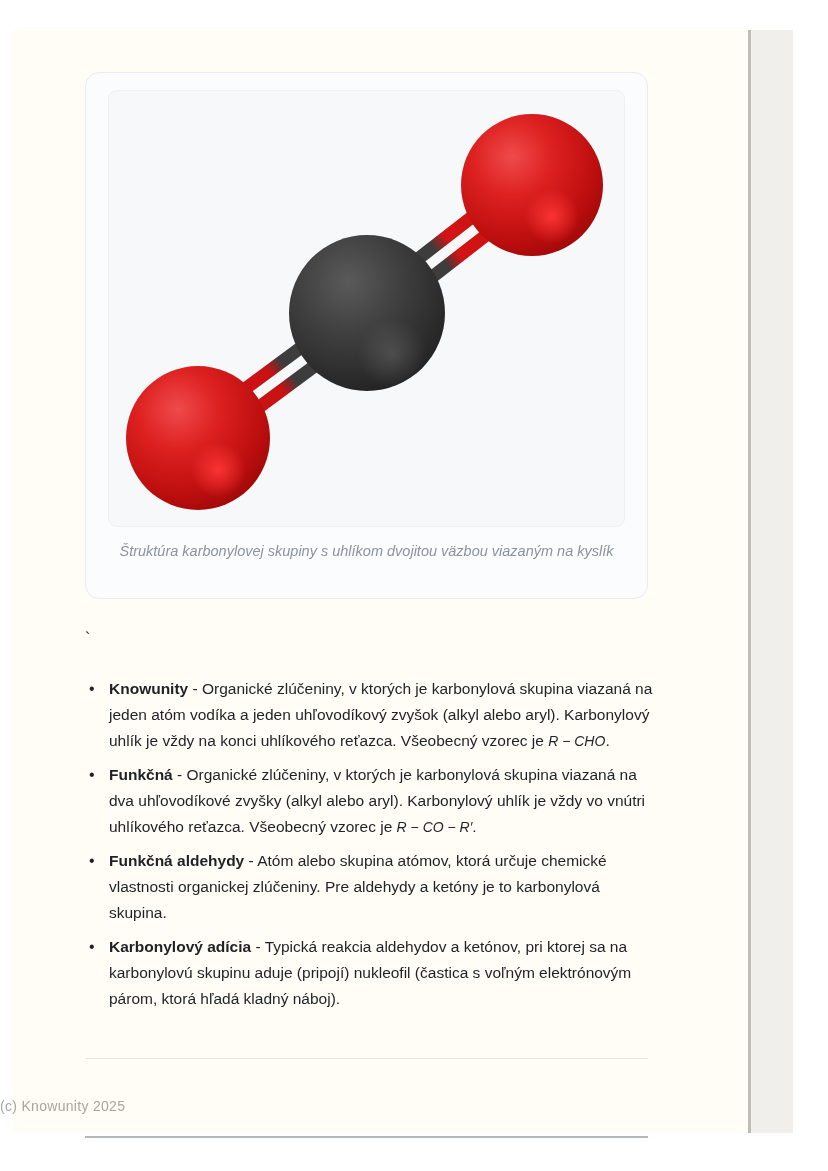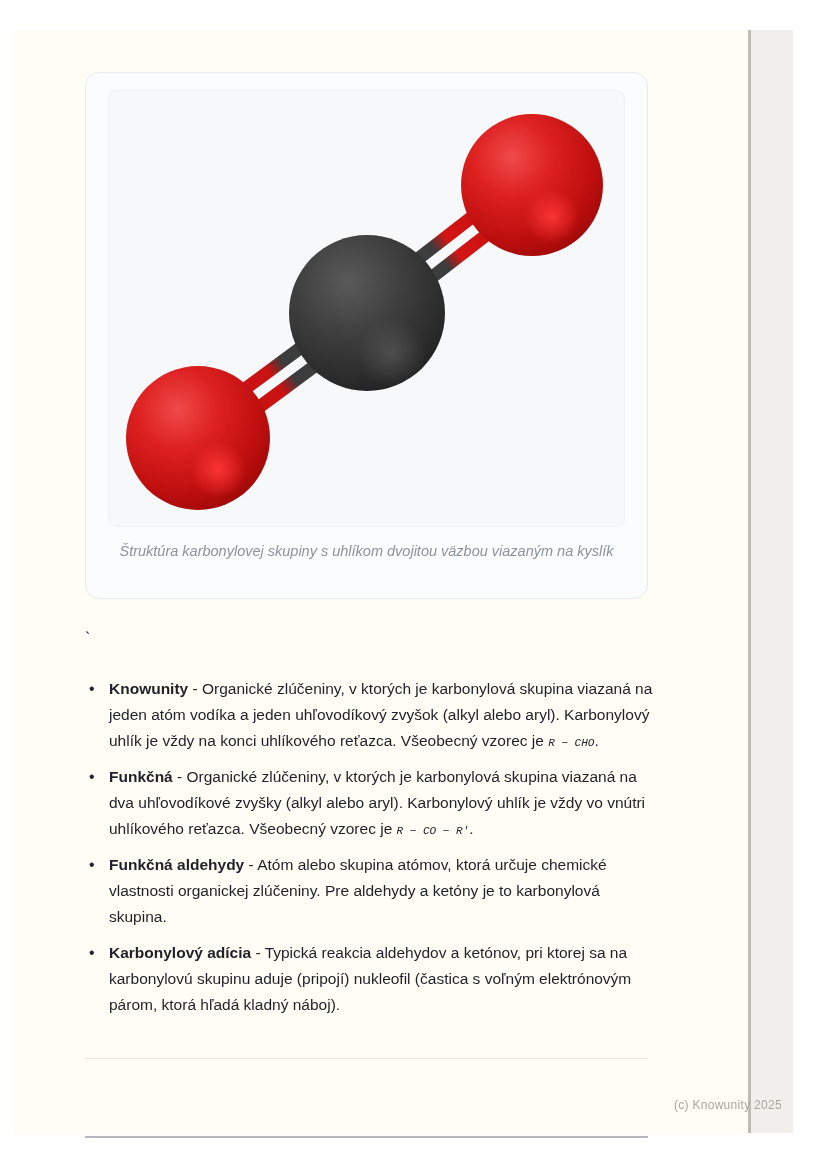--- a/index.html
+++ b/index.html
@@ -37,31 +37,31 @@
   figcaption{position:absolute;left:22px;right:22px;top:468px;text-align:center;
              font-style:italic;font-size:14.5px;line-height:20px;color:var(--caption,#8d939c);}
   
   .stray{position:absolute;left:72px;top:600px;font-size:16px;color:#2a2d33;}
   
   .glossary{position:absolute;left:72px;top:646px;width:572px;margin:0;padding:0;list-style:none;
             color:var(--body-text,#1e2126);font-size:15.5px;line-height:26px;}
   .glossary li{position:relative;padding-left:24px;margin:0 0 8px 0;}
   .bullet{position:absolute;left:4px;top:0;font-size:16px;}
   .glossary b{font-weight:700;}
-  .math{font-family:Liberation Mono, monospace;font-style:italic;font-size:11px;}
+  .math{font-family:Liberation Sans, sans-serif;font-style:italic;font-size:14px;}
   
   .div1{position:absolute;left:72px;top:1028px;width:563px;height:0;margin:0;
         border:none;border-top:1px solid var(--divider-light,#e8e6e0);}
   h2.section{position:absolute;left:72px;top:1050px;margin:0;font-size:28px;line-height:36px;
              font-weight:700;color:var(--heading,#424c5c);letter-spacing:.2px;}
   .div2{position:absolute;left:72px;top:1106px;width:563px;height:0;margin:0;
         border:none;border-top:2px solid var(--divider-dark,#b4b8bd);}
   
-  .watermark{position:absolute;left:0;top:1098px;width:782px;text-align:right;
-             font-size:12px;letter-spacing:.3px;color:var(--watermark,#a7a79f);z-index:5;}
+  .watermark{position:absolute;left:0;top:1098px;width:782px;
+             font-size:14px;letter-spacing:.3px;color:var(--watermark,#a7a79f);z-index:5;}
 </style>
 </head>
 <body>
 
 <div class="stage">
   <div class="paper">
 
     <figure class="card">
       <div class="img-frame">
         <div class="molecule">

